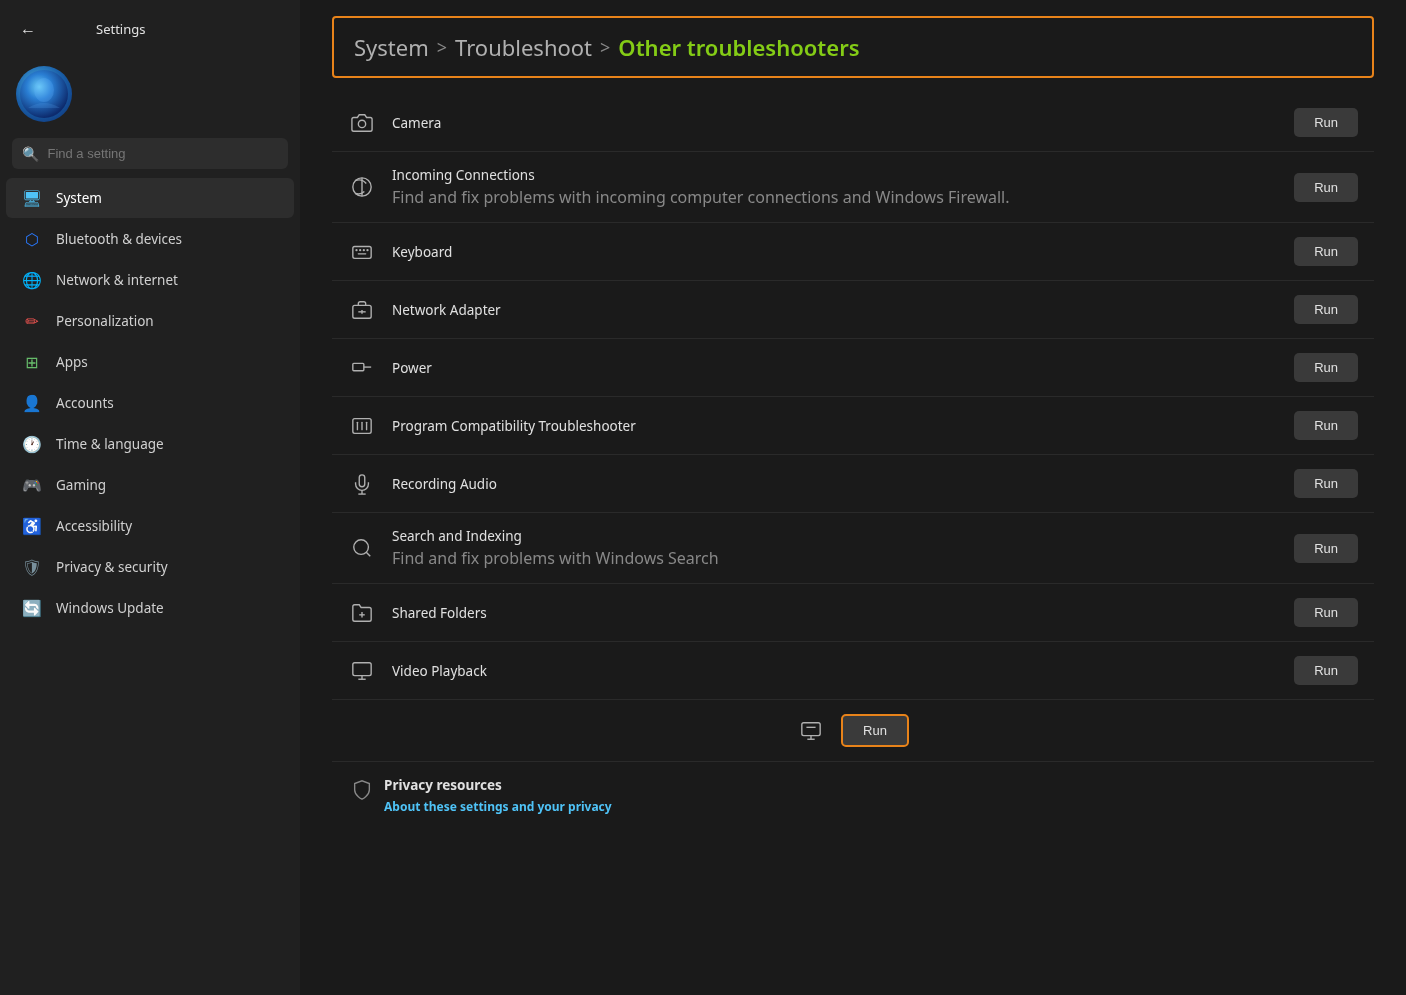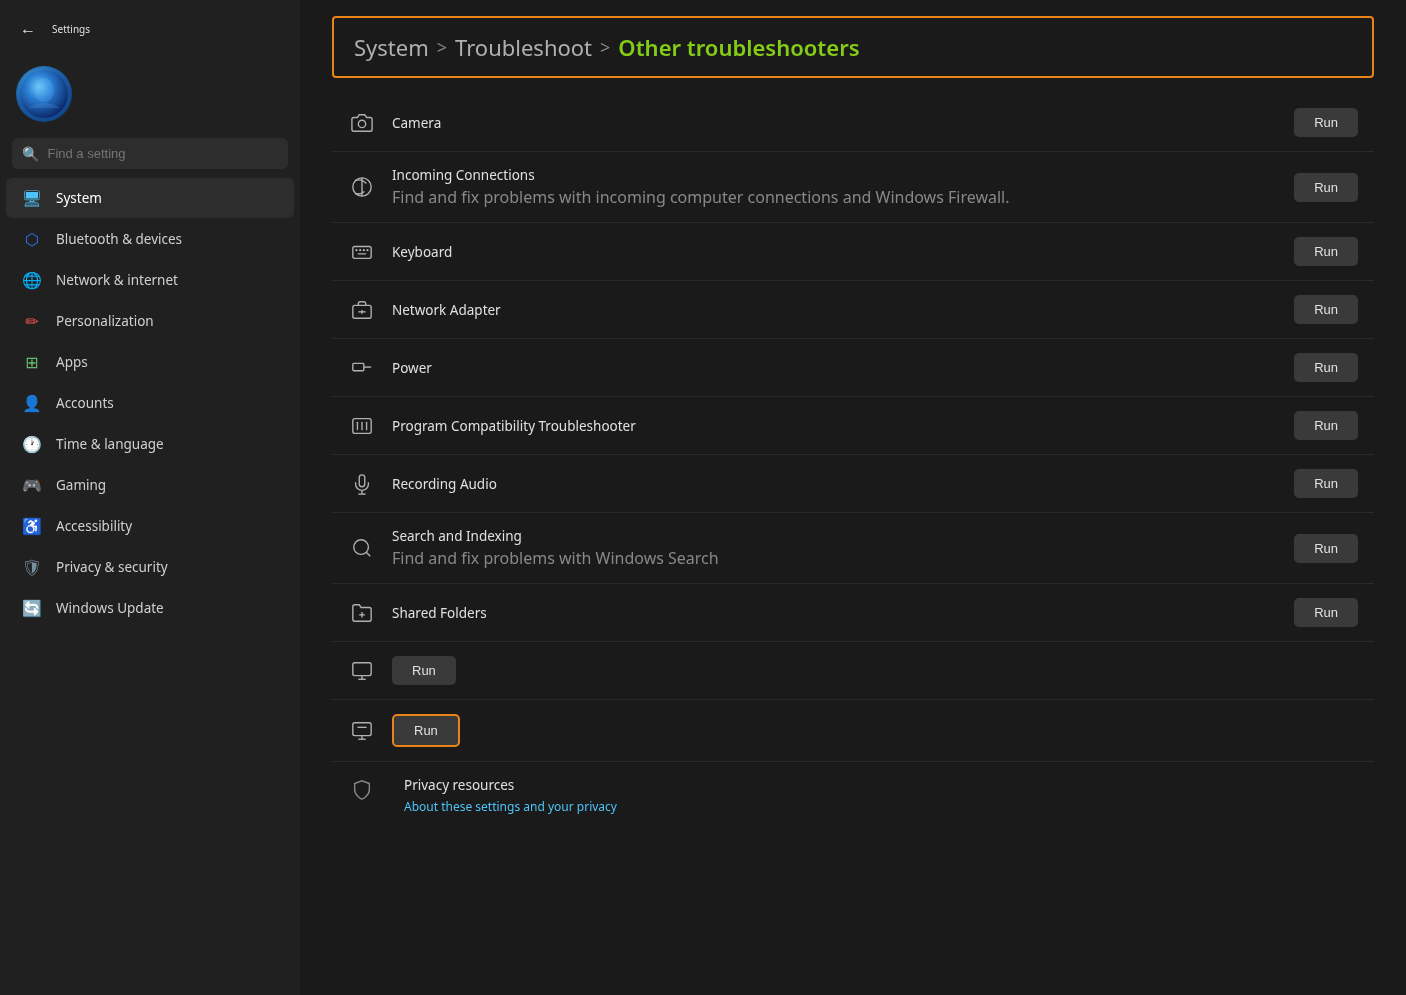--- a/index.html
+++ b/index.html
@@ -34,23 +34,24 @@
     .back-btn {
       background: none;
       border: none;
       color: #e0e0e0;
       cursor: pointer;
       font-size: 16px;
       padding: 4px;
     }
 
     .app-title {
-      font-size: 10px;
+      font-size: 13px;
       font-weight: 400;
       color: #e0e0e0;
+      margin-left: 44px;
     }
 
     .avatar {
       width: 56px;
       height: 56px;
       border-radius: 50%;
       margin: 16px auto 16px 16px;
       background: radial-gradient(circle at 40% 35%, #4ab3e8, #1a5fa8, #0a2a6e);
       display: flex;
       align-items: center;
@@ -166,20 +167,21 @@
       display: flex;
       flex-direction: column;
     }
 
     .troubleshooter-row {
       display: flex;
       align-items: center;
       padding: 14px 16px;
       border-bottom: 1px solid #2a2a2a;
       gap: 16px;
+      justify-content: center;
     }
 
     .troubleshooter-row:last-child {
       border-bottom: none;
     }
 
     .ts-icon {
       width: 28px;
       height: 28px;
       min-width: 28px;
@@ -220,21 +222,22 @@
 
     .run-btn.focused {
       border: 2px solid #e8831a;
       background: #3a3a3a;
     }
 
     .privacy-row {
       display: flex;
       align-items: flex-start;
       padding: 14px 16px;
-      gap: 28px;
+      gap: 8px;
+      font-weight: bold;
     }
 
     .privacy-icon {
       width: 28px;
       height: 28px;
       min-width: 28px;
       display: flex;
       align-items: center;
       justify-content: center;
       color: #888;
@@ -485,20 +488,23 @@
     </div>
 
     <div class="troubleshooter-row">
       <div class="ts-icon">
         <svg width="22" height="22" viewBox="0 0 24 24" fill="none" stroke="#b0b0b0" stroke-width="1.5">
           <rect x="2" y="3" width="20" height="14" rx="2"></rect>
           <line x1="8" y1="21" x2="16" y2="21"></line>
           <line x1="12" y1="17" x2="12" y2="21"></line>
         </svg>
       </div>
+      <div class="ts-info">
+        <span class="ts-name">Video Playback</span>
+      </div>
       <button class="run-btn">Run</button>
     </div>
 
     <div class="troubleshooter-row">
       <div class="ts-icon">
         <svg width="22" height="22" viewBox="0 0 24 24" fill="none" stroke="#b0b0b0" stroke-width="1.5">
           <rect x="2" y="3" width="20" height="14" rx="2"></rect>
           <line x1="8" y1="21" x2="16" y2="21"></line>
           <line x1="12" y1="17" x2="12" y2="21"></line>
           <line x1="7" y1="8" x2="17" y2="8"></line>

